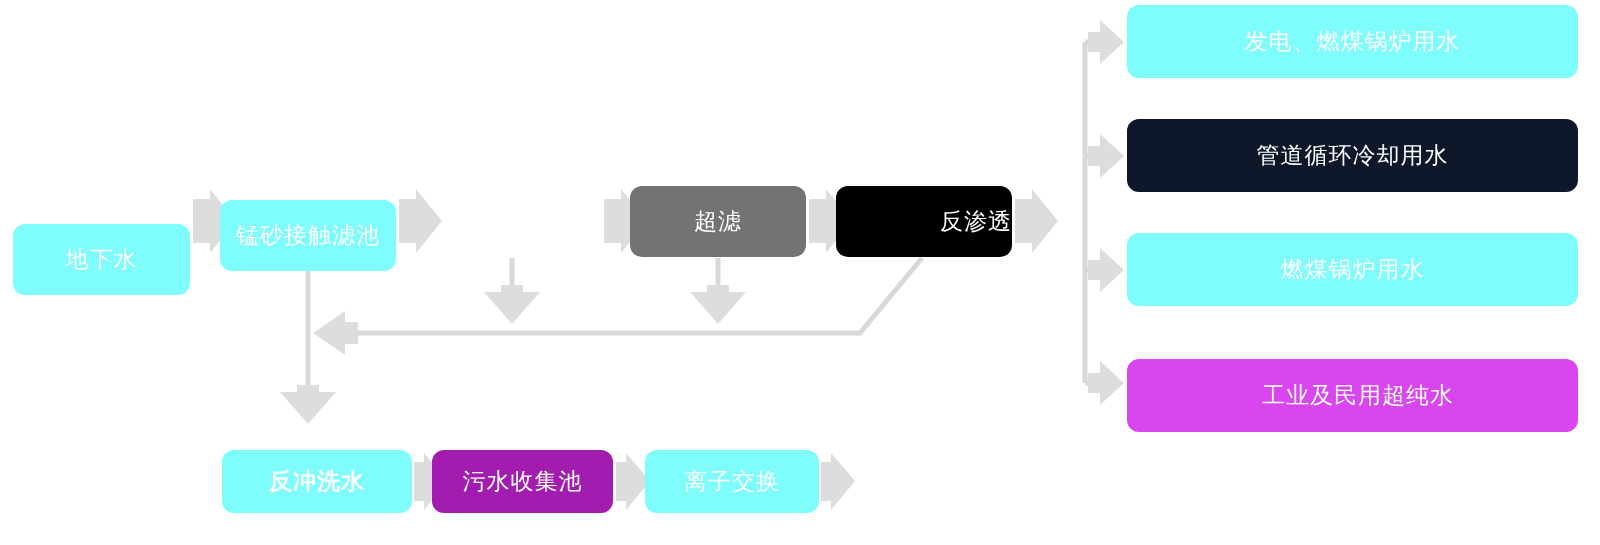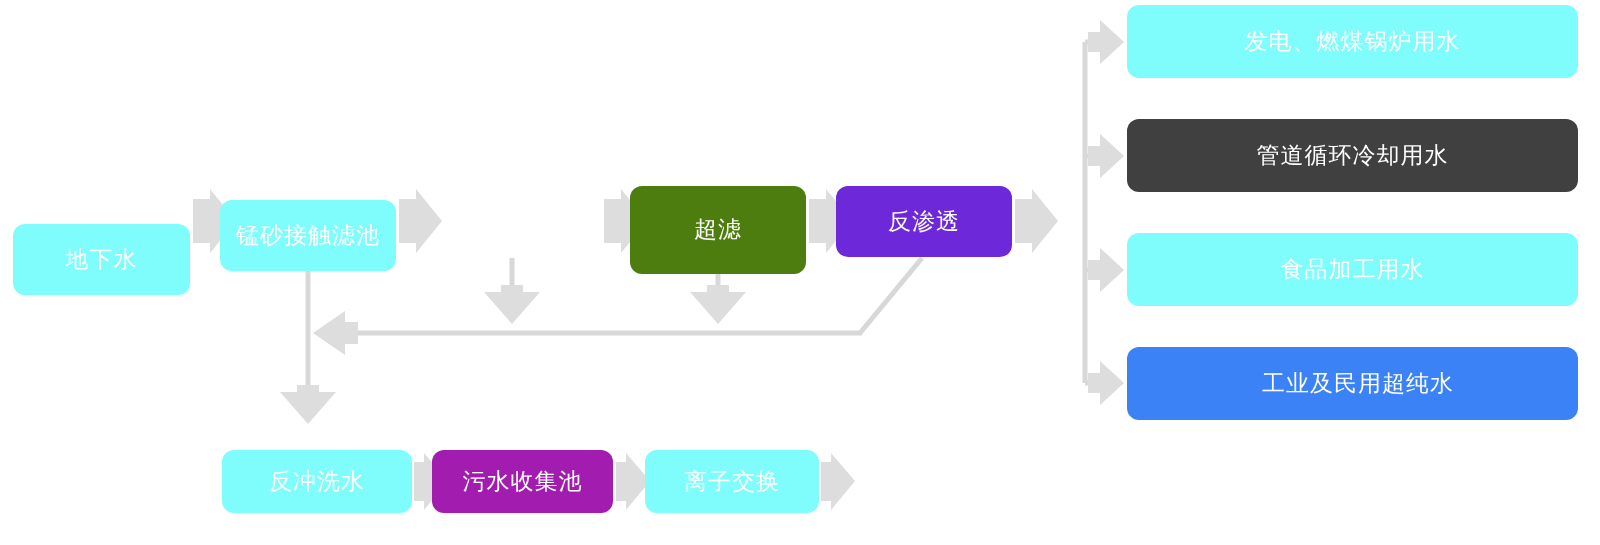--- a/index.html
+++ b/index.html
@@ -96,49 +96,49 @@
 
   <div class="node" style="left:13px; top:186px; width:177px; height:71px; background:#7FFDFC;margin-top:38px;">
     <span class="node-label">地下水</span>
   </div>
 
   <div class="node" style="left:220px; top:186px; width:176px; height:71px; background:#7FFDFC;margin-top:14px;">
     <span class="node-label">锰砂接触滤池</span>
   </div>
 
 
-  <div class="node" style="left:630px; top:186px; width:176px; height:88px; background:#4d7c0f;font-family:Liberation Serif, serif;">
+  <div class="node" style="left:630px; top:186px; width:176px; height:71px; background:#737373;font-family:Liberation Serif, serif;">
     <span class="node-label">超滤</span>
   </div>
 
-  <div class="node" style="left:836px; top:186px; width:176px; height:71px; background:#6d28d9;">
+  <div class="node" style="left:836px; top:186px; width:176px; height:71px; background:#000000;justify-content:flex-end;">
     <span class="node-label">反渗透</span>
   </div>
 
-  <div class="node" style="left:222px; top:450px; width:190px; height:63px; background:#7FFDFC;">
+  <div class="node" style="left:222px; top:450px; width:190px; height:63px; background:#7FFDFC;font-weight:bold;">
     <span class="node-label">反冲洗水</span>
   </div>
 
   <div class="node" style="left:432px; top:450px; width:181px; height:63px; background:#a21caf;">
     <span class="node-label">污水收集池</span>
   </div>
 
   <div class="node" style="left:645px; top:450px; width:174px; height:63px; background:#7FFDFC;">
     <span class="node-label">离子交换</span>
   </div>
 
   <div class="node" style="left:1127px; top:5px; width:451px; height:73px; background:#7FFDFC;">
     <span class="node-label">发电、燃煤锅炉用水</span>
   </div>
 
-  <div class="node" style="left:1127px; top:119px; width:451px; height:73px; background:#404040;">
+  <div class="node" style="left:1127px; top:119px; width:451px; height:73px; background:#0f172a;">
     <span class="node-label">管道循环冷却用水</span>
   </div>
 
   <div class="node" style="left:1127px; top:233px; width:451px; height:73px; background:#7FFDFC;">
-    <span class="node-label">食品加工用水</span>
+    <span class="node-label">燃煤锅炉用水</span>
   </div>
 
-  <div class="node" style="left:1127px; top:347px; width:451px; height:73px; background:#3b82f6;padding-left:11px;">
+  <div class="node" style="left:1127px; top:359px; width:451px; height:73px; background:#d946ef;padding-left:11px;">
     <span class="node-label">工业及民用超纯水</span>
   </div>
 
 </div>
 
 </body></html>

